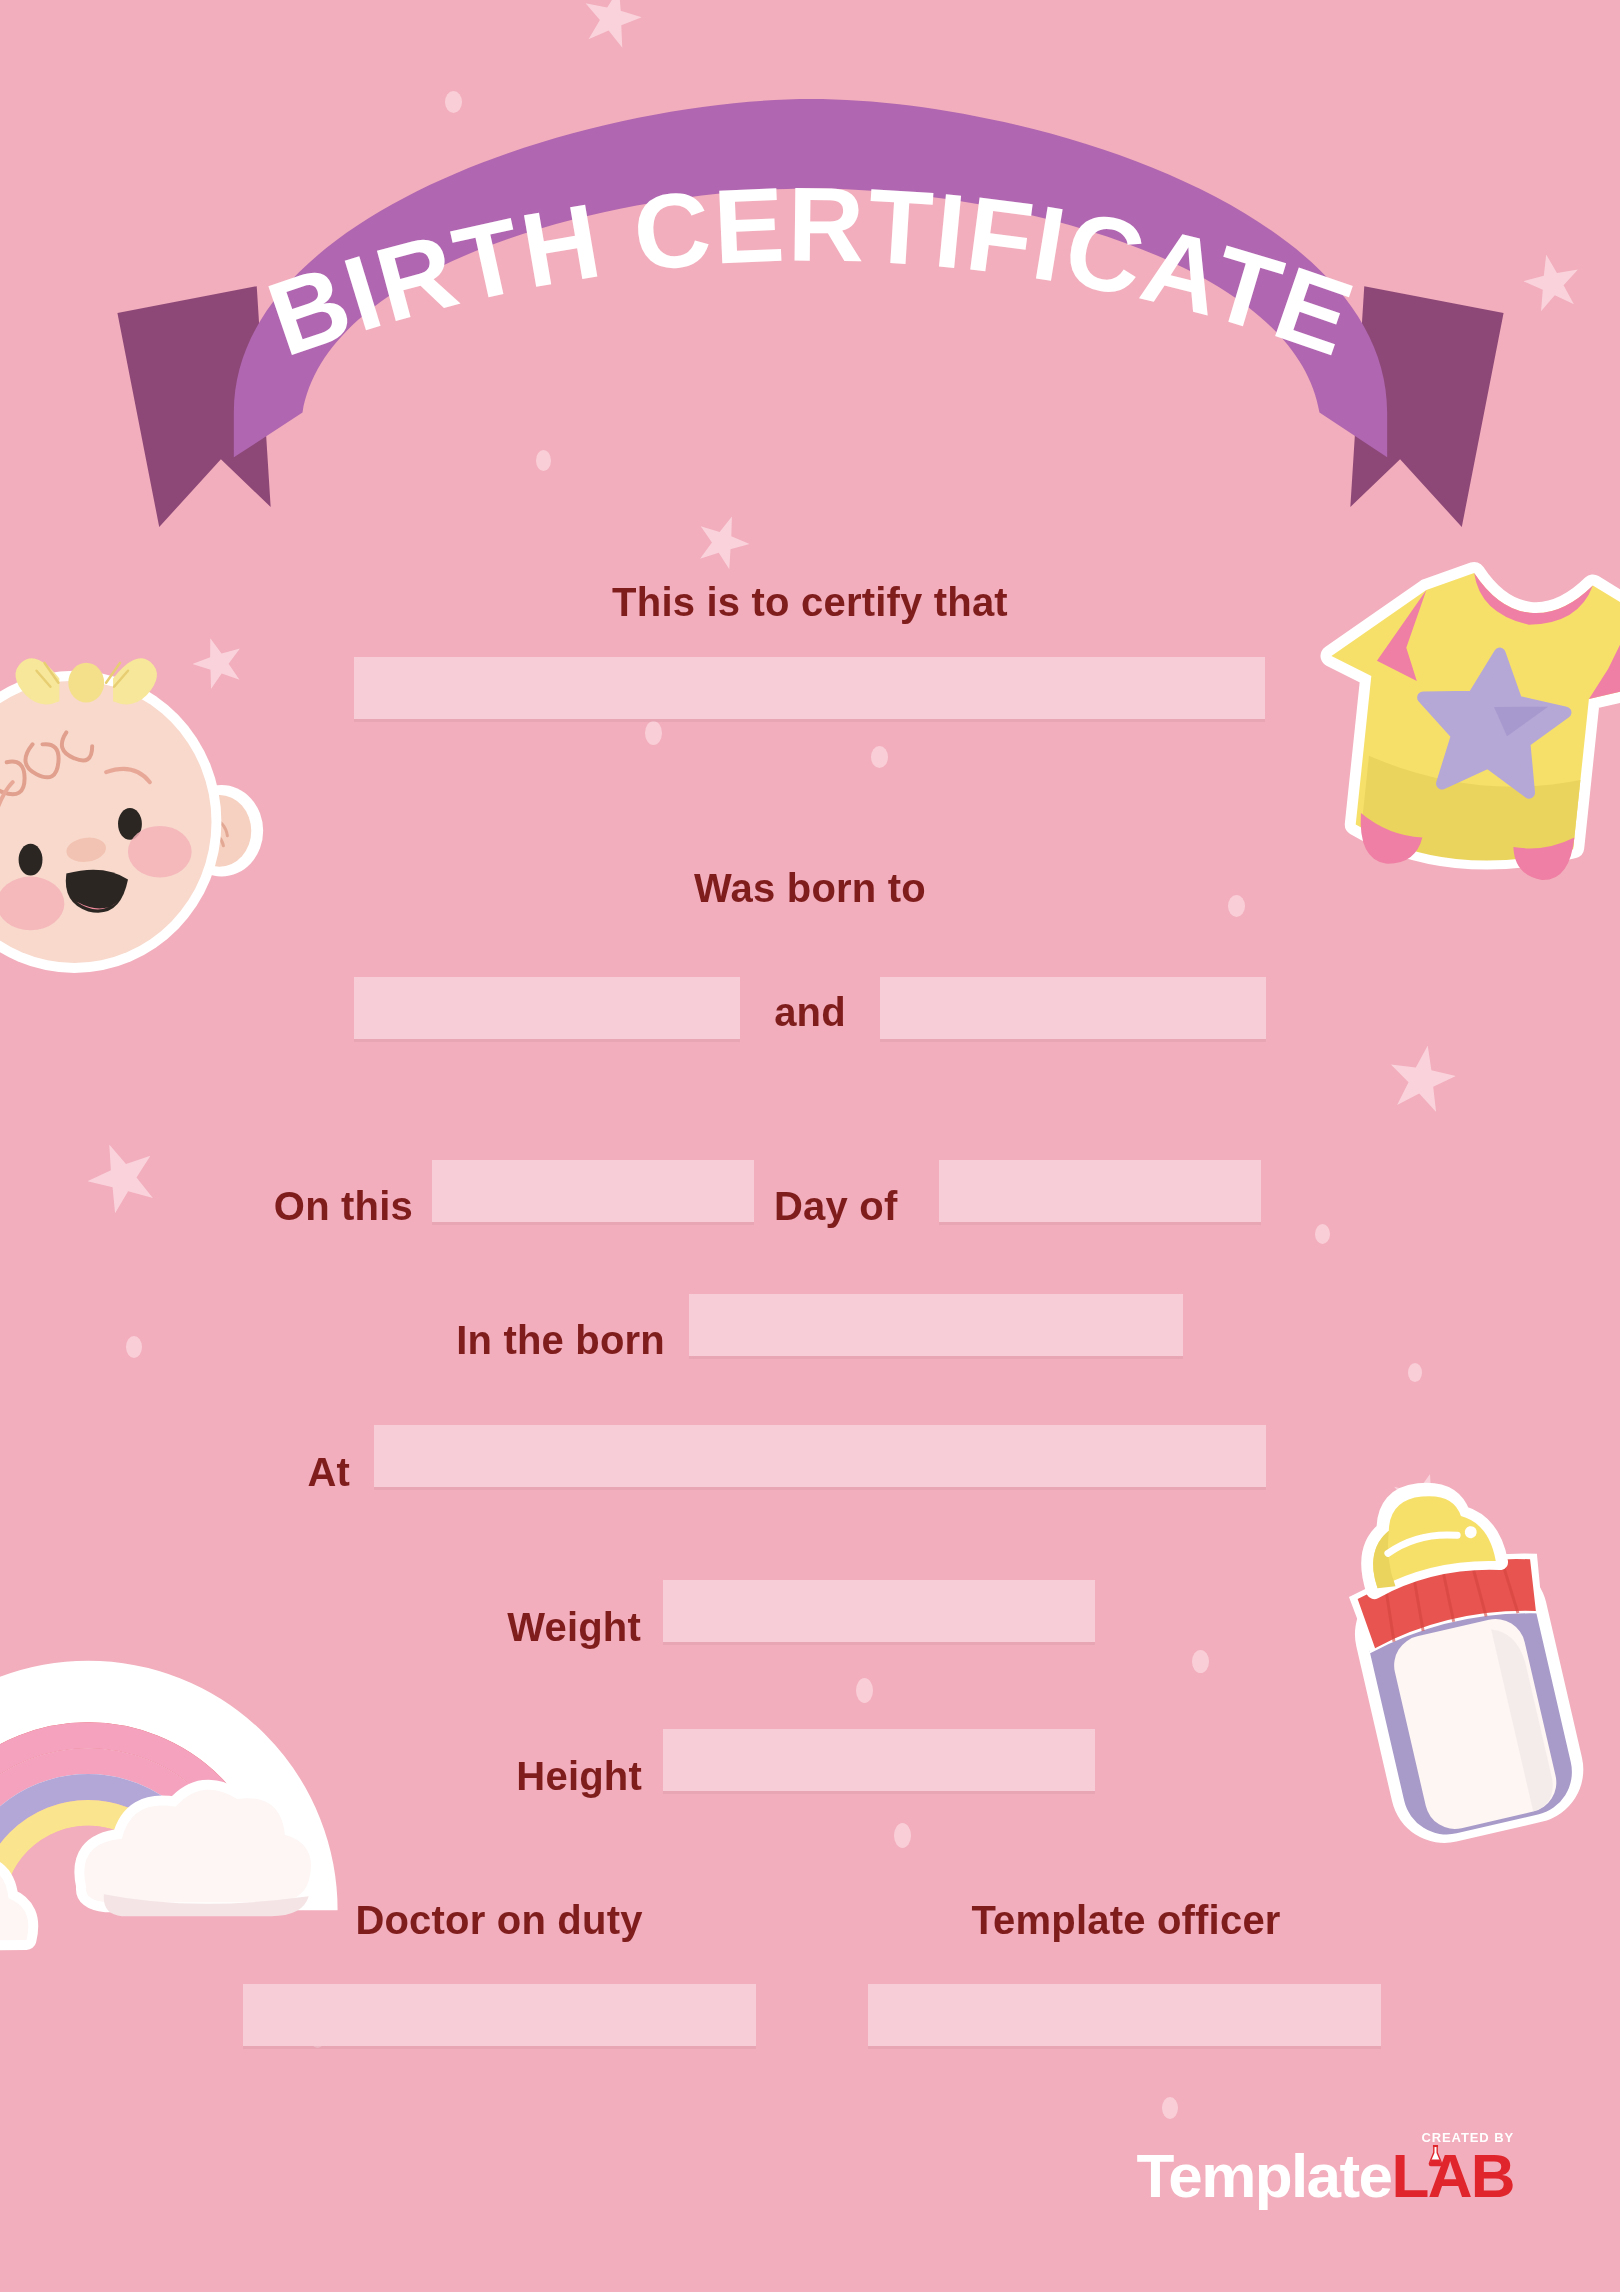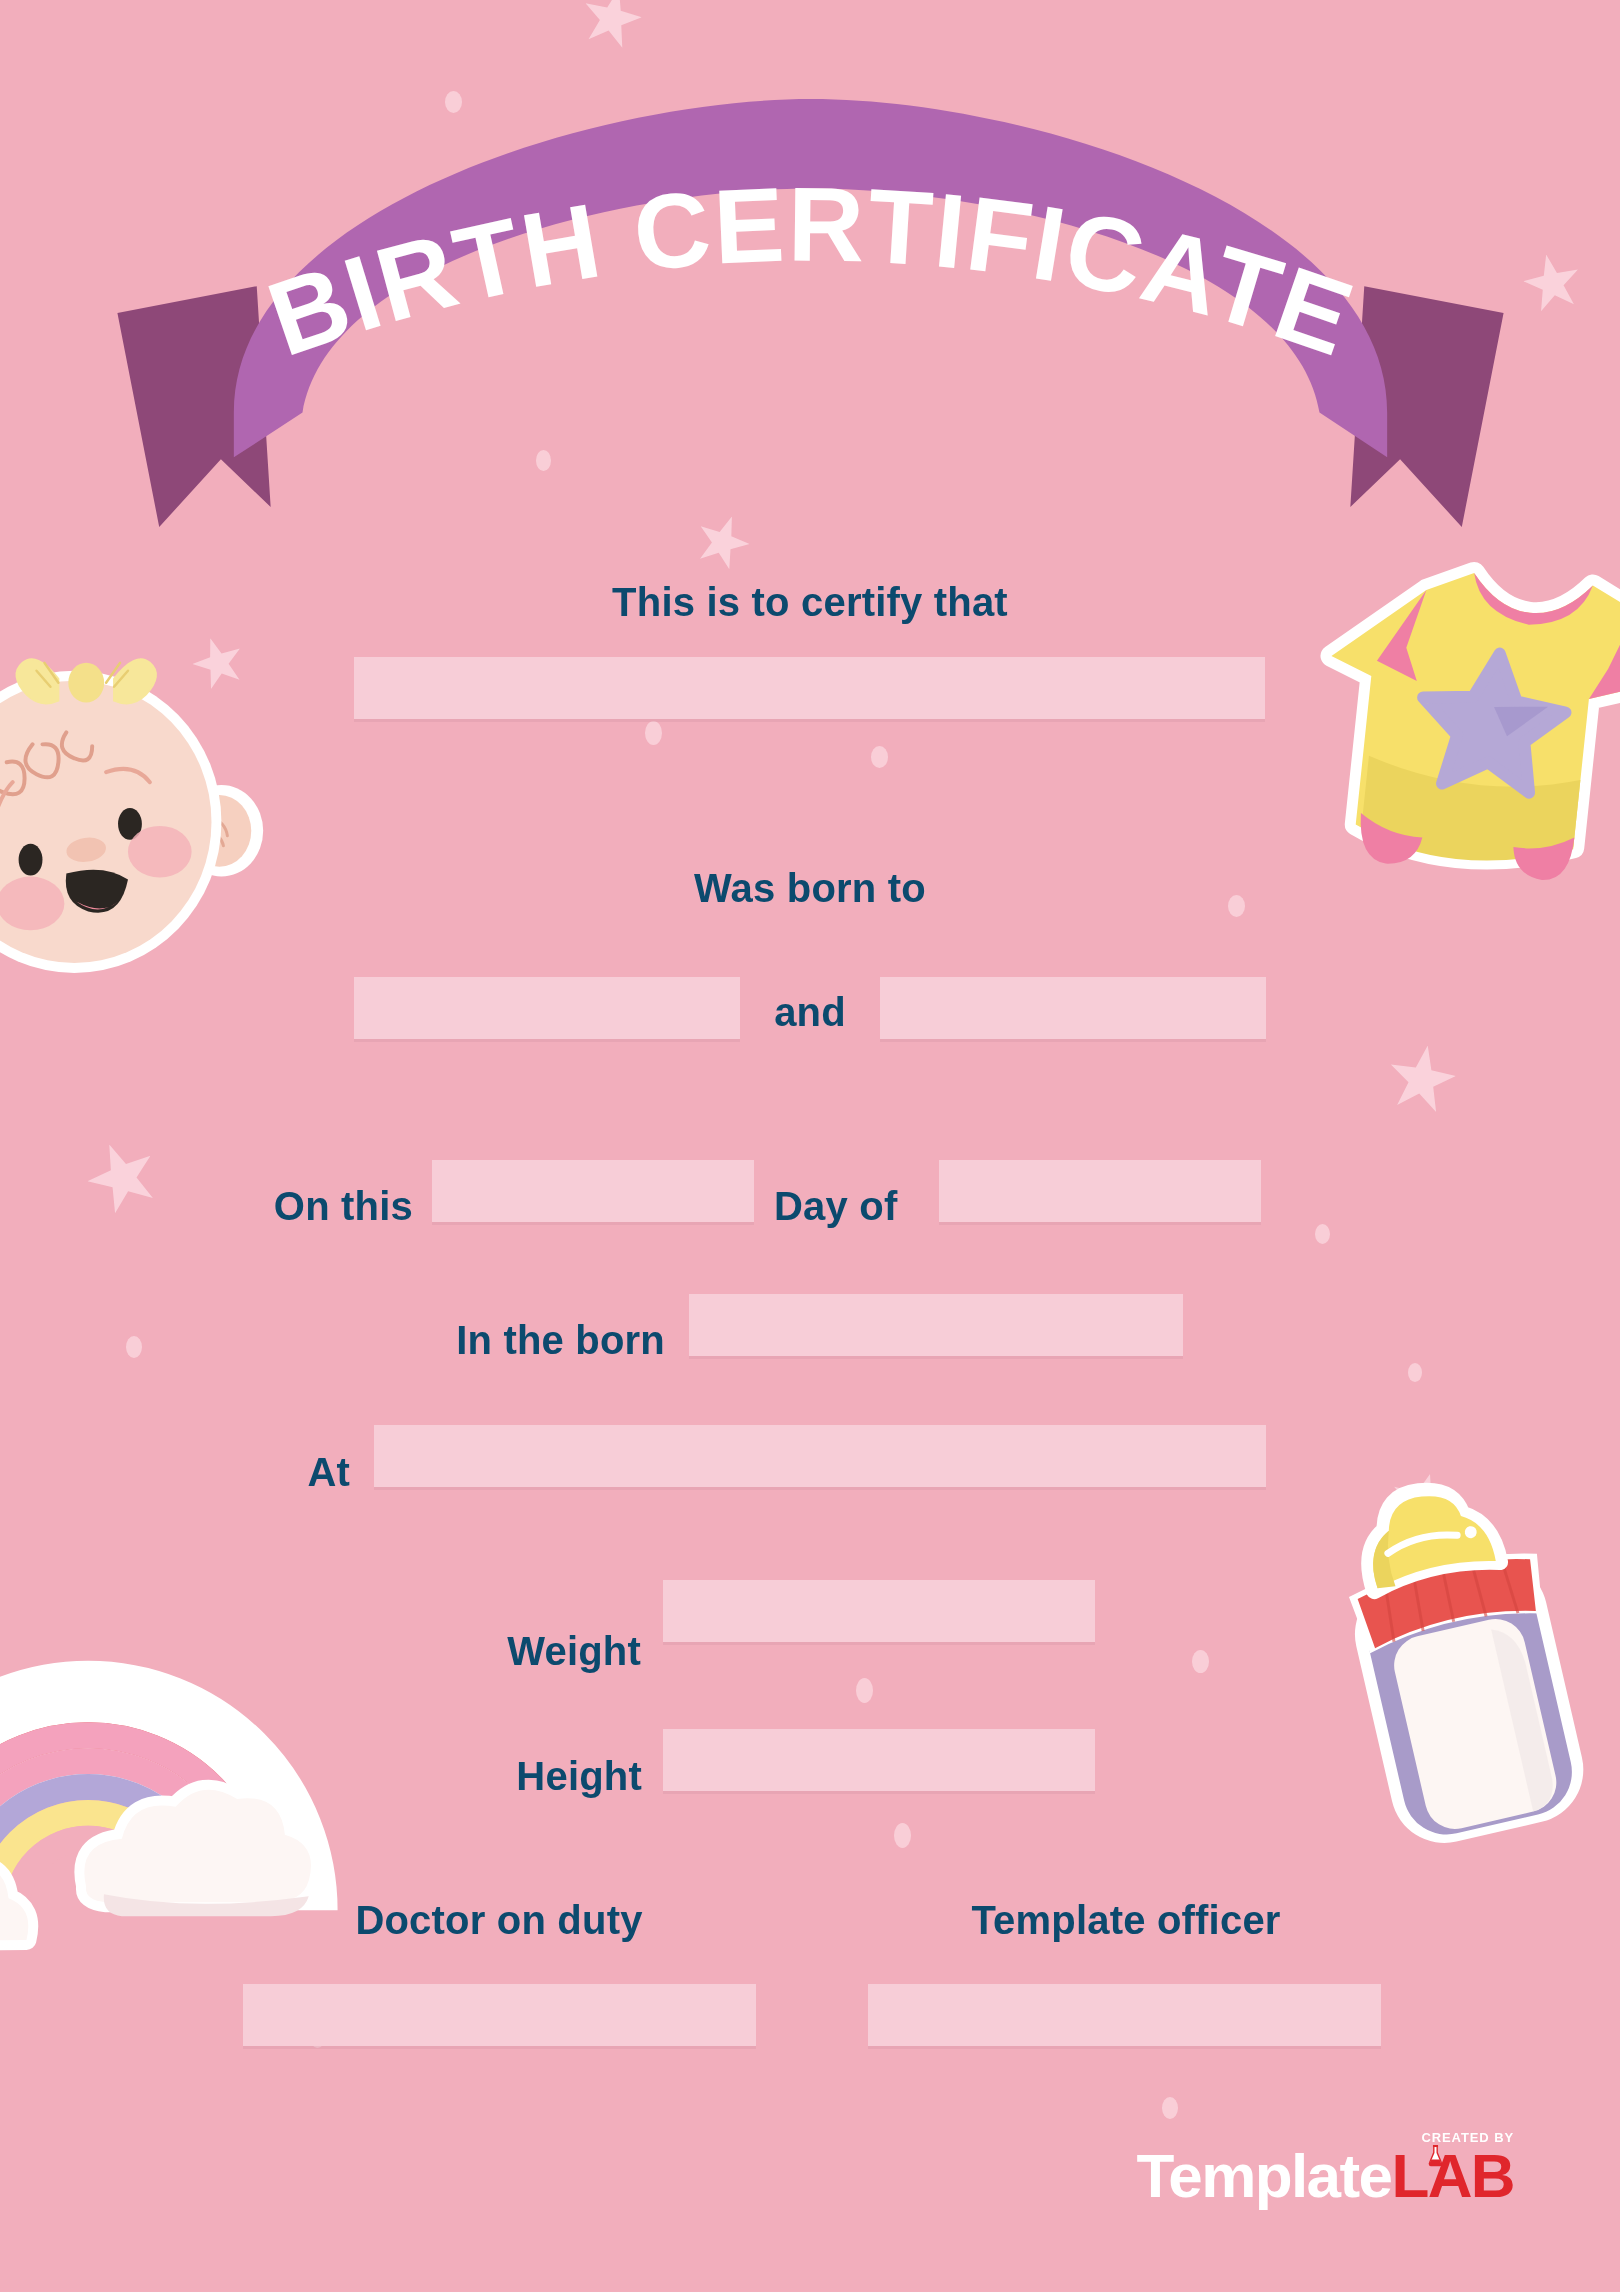--- a/index.html
+++ b/index.html
@@ -36,21 +36,21 @@
   #banner-wrap {
     position: absolute;
     left: 0; top: 109px;
     width: 1621px; height: 418px;
   }
   #banner-wrap svg { display:block; width:100%; height:100%; overflow: visible;}
 
   
   .label {
     position: absolute;
-    color: #0c4a6e;
+    color: #7f1d1d;
     font-weight: 700;
     font-size: 40px;
     letter-spacing: 0.2px;
     white-space: nowrap;
     line-height: 1;
     font-stretch: condensed;
   }
   .label.center { transform: translateX(-50%); }
   .label.right  { transform: translateX(-100%); }
 
@@ -282,21 +282,21 @@
   <div class="field" style="left:432px; top:1160px; width:322px; height:62px;"></div>
   <div class="label" style="left:774px; top:1186px;">Day of</div>
   <div class="field" style="left:939px; top:1160px; width:322px; height:62px;"></div>
 
   <div class="label right" style="left:665px; top:1320px;">In the born</div>
   <div class="field" style="left:689px; top:1294px; width:494px; height:62px;"></div>
 
   <div class="label right" style="left:350px; top:1452px;">At</div>
   <div class="field" style="left:374px; top:1425px; width:892px; height:62px;"></div>
 
-  <div class="label right" style="left:641px; top:1607px;margin-top:24px;">Weight</div>
+  <div class="label right" style="left:641px; top:1607px;">Weight</div>
   <div class="field" style="left:663px; top:1580px; width:432px; height:62px;"></div>
 
   <div class="label right" style="left:642px; top:1756px;">Height</div>
   <div class="field" style="left:663px; top:1729px; width:432px; height:62px;"></div>
 
   <div class="label center" style="left:499px; top:1900px;">Doctor on duty</div>
   <div class="field" style="left:243px; top:1984px; width:513px; height:62px;"></div>
 
   <div class="label center" style="left:1126px; top:1900px;">Template officer</div>
   <div class="field" style="left:868px; top:1984px; width:513px; height:62px;"></div>

